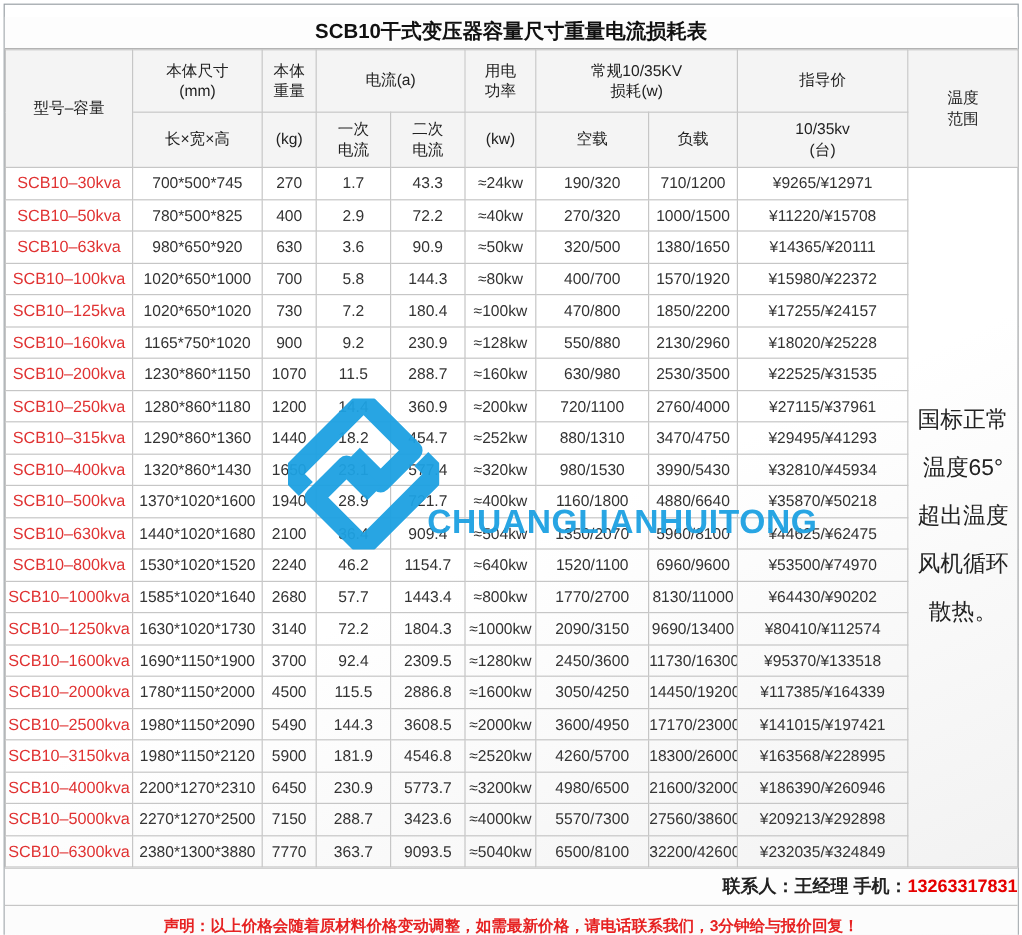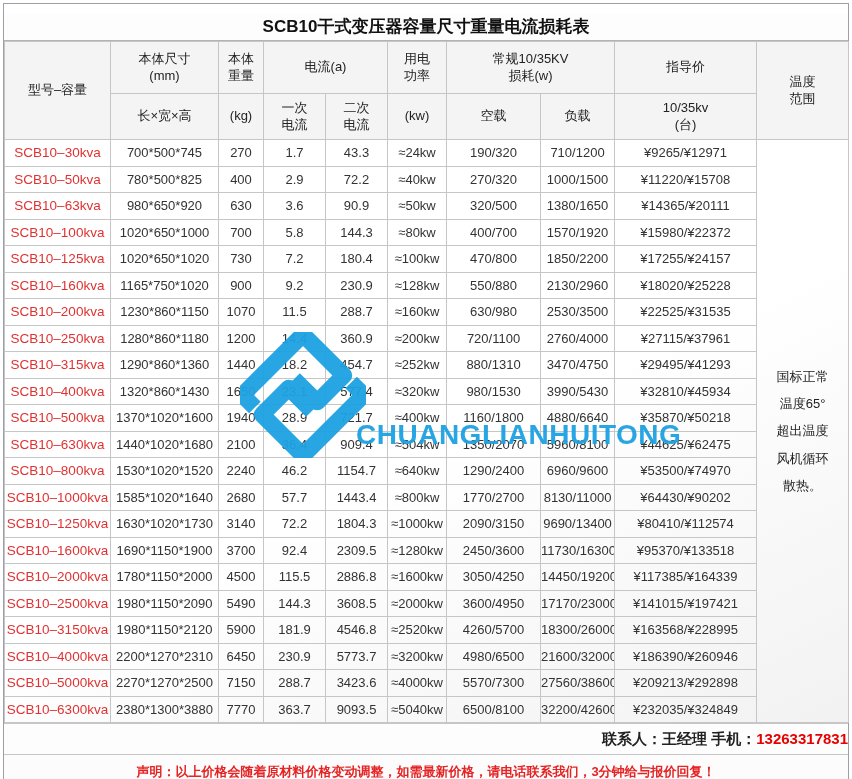--- a/index.html
+++ b/index.html
@@ -22,21 +22,21 @@
     border:1px solid #c6c6c6;text-align:center;vertical-align:middle;
     padding:0;white-space:pre-line;overflow:hidden;
   }
   thead th{
     background:#f4f4f4;font-weight:normal;font-size:13px;color:#222;line-height:1.3;
   }
   thead tr.h1{height:52px;}
   thead tr.h2{height:46px;}
   tbody td{font-size:13px;color:#333;height:25.5px;line-height:1;background:transparent;}
   td.model{color:#e03232;font-size:13.5px;margin-left:28px;}
-  td.temp-cell{font-size:13px;color:#222;line-height:2.1;}
+  td.temp-cell{font-size:19px;color:#222;line-height:2.1;}
   .contact{
     height:30px;line-height:30px;text-align:right;
     font-size:15px;font-weight:bold;color:#222;border-top:1px solid #c6c6c6;
     background:#fdfdfd;
   }
   .contact .phone{color:#e60000;}
   .footer{
     border-top:1px solid #c6c6c6;text-align:center;
     color:#e62222;font-size:13px;font-weight:bold;line-height:25px;
     padding:4px 2px 5px;white-space:nowrap;background:#fcfcfc;
@@ -234,21 +234,21 @@
           <td>5960/8100</td>
           <td>¥44625/¥62475</td>
         </tr>
         <tr>
           <td class="model">SCB10–800kva</td>
           <td>1530*1020*1520</td>
           <td>2240</td>
           <td>46.2</td>
           <td>1154.7</td>
           <td>≈640kw</td>
-          <td>1290/2400</td>
+          <td>1520/1100</td>
           <td>6960/9600</td>
           <td>¥53500/¥74970</td>
         </tr>
         <tr>
           <td class="model">SCB10–1000kva</td>
           <td>1585*1020*1640</td>
           <td>2680</td>
           <td>57.7</td>
           <td>1443.4</td>
           <td>≈800kw</td>

